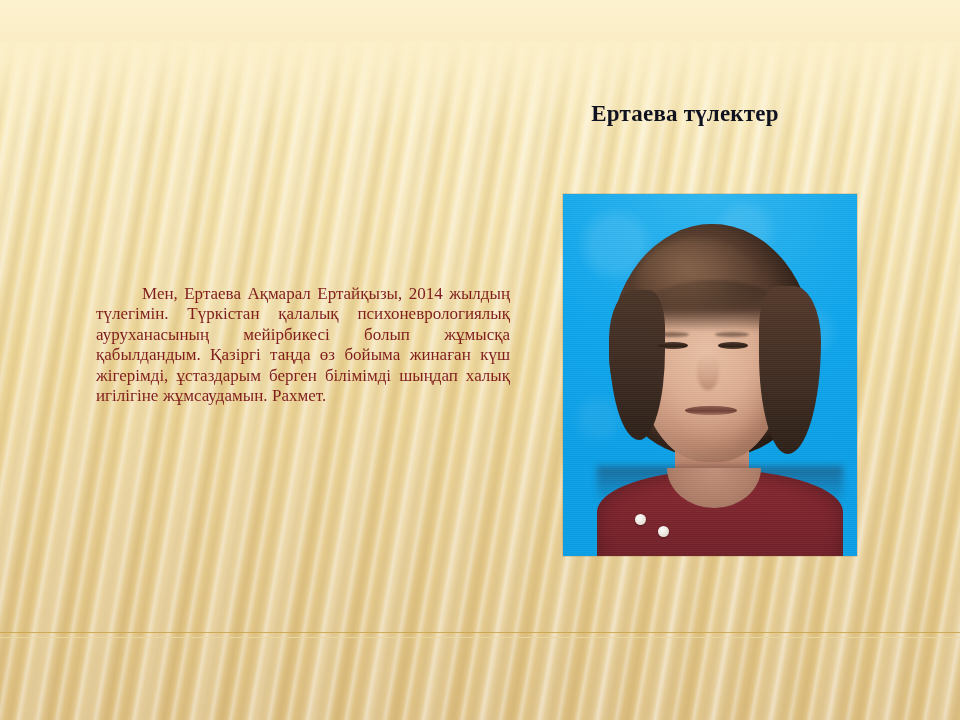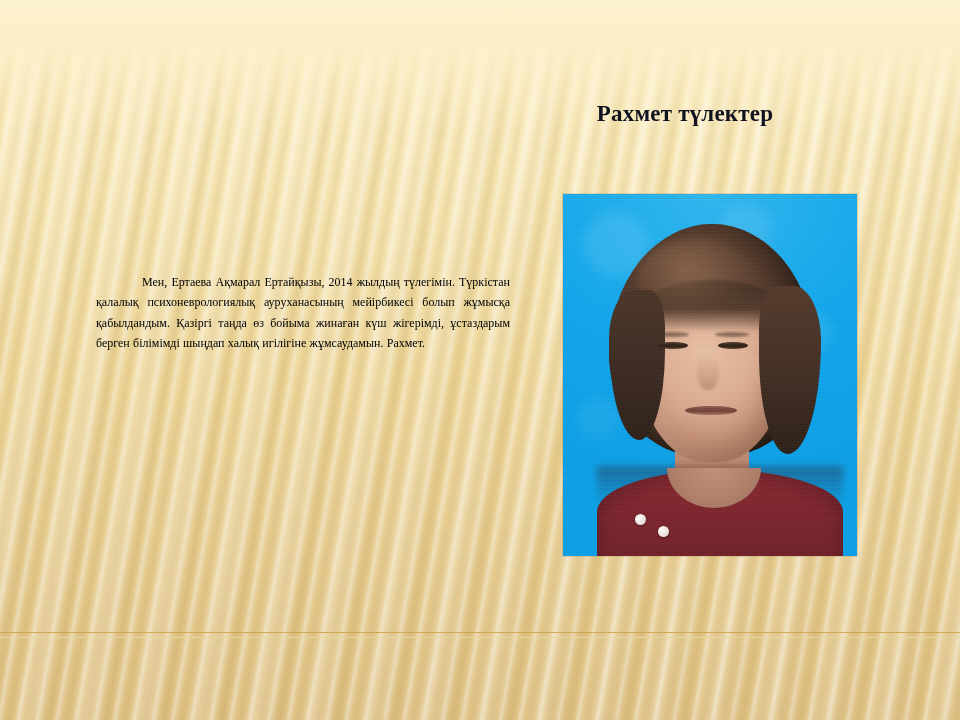--- a/index.html
+++ b/index.html
@@ -101,25 +101,25 @@
     color: #10131f;
     letter-spacing: .2px;
     line-height: 1.2;
     white-space: nowrap;
   }
 
   
   .body-text {
     position: absolute;
     left: 96px;
-    top: 272px;
+    top: 284px;
     width: 414px;
-    font-size: 12px;
+    font-size: 17px;
     line-height: 20.4px;
-    color: #000000;
+    color: #7f1d1d;
     text-align: justify;
     text-justify: inter-word;
     text-indent: 46px;
     word-spacing: .3px;
   }
 
   
   .photo {
     position: absolute;
     left: 563px;
@@ -311,21 +311,21 @@
 
   <div class="bg-base"></div>
   <div class="bg-stripes"></div>
   <div class="bg-stripes-soft"></div>
   <div class="bg-topband"></div>
   <div class="bg-fade"></div>
 
   <div class="rule rule-dark"></div>
   <div class="rule rule-light"></div>
 
-  <div class="title">Рахмет түлектер</div>
+  <div class="title">Ертаева түлектер</div>
 
   <div class="body-text">Мен, Ертаева Ақмарал Ертайқызы, 2014 жылдың түлегімін. Түркістан қалалық психоневрологиялық ауруханасының мейірбикесі болып жұмысқа қабылдандым. Қазіргі таңда өз бойыма жинаған күш жігерімді, ұстаздарым берген білімімді шыңдап халық игілігіне жұмсаудамын. Рахмет.</div>
 
   <div class="photo">
     <div class="photo-bg"></div>
     <div class="photo-inner">
       <div class="hair"></div>
       <div class="neck"></div>
       <div class="face"></div>
       <div class="cheek"></div>

